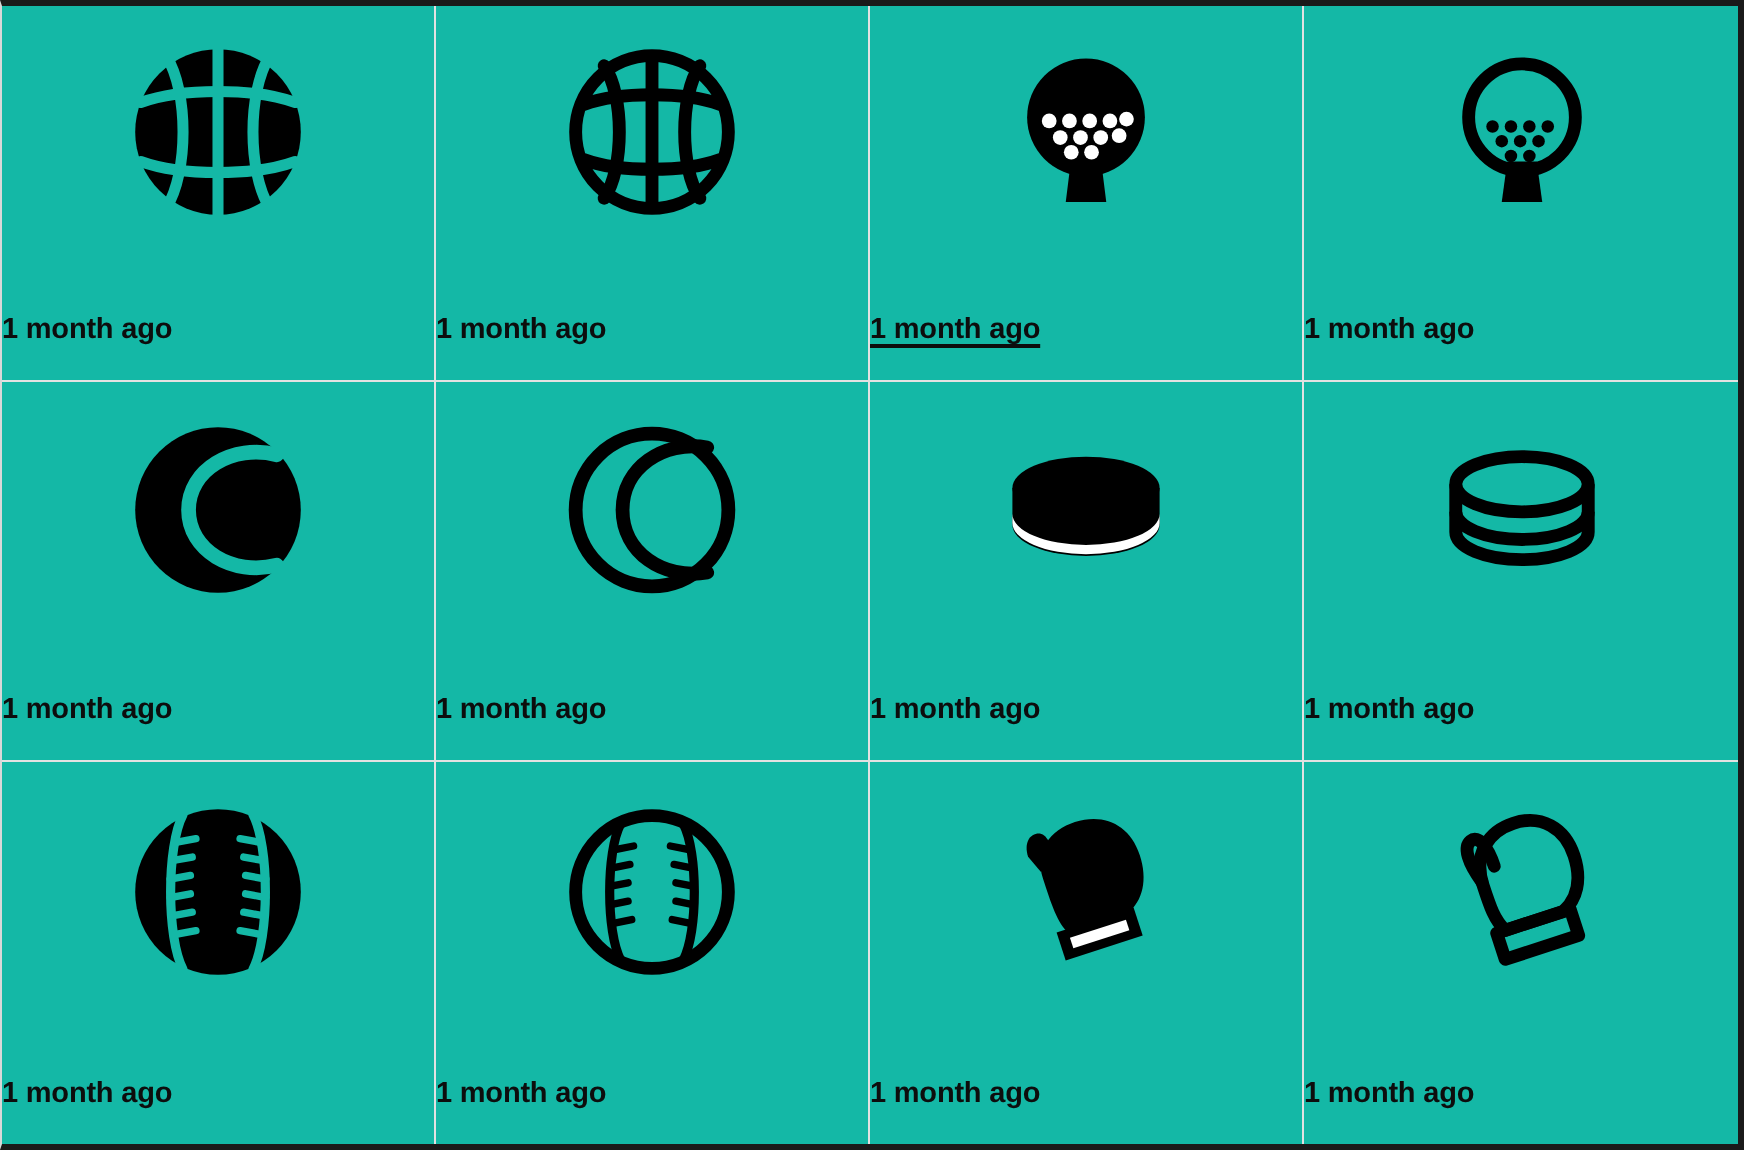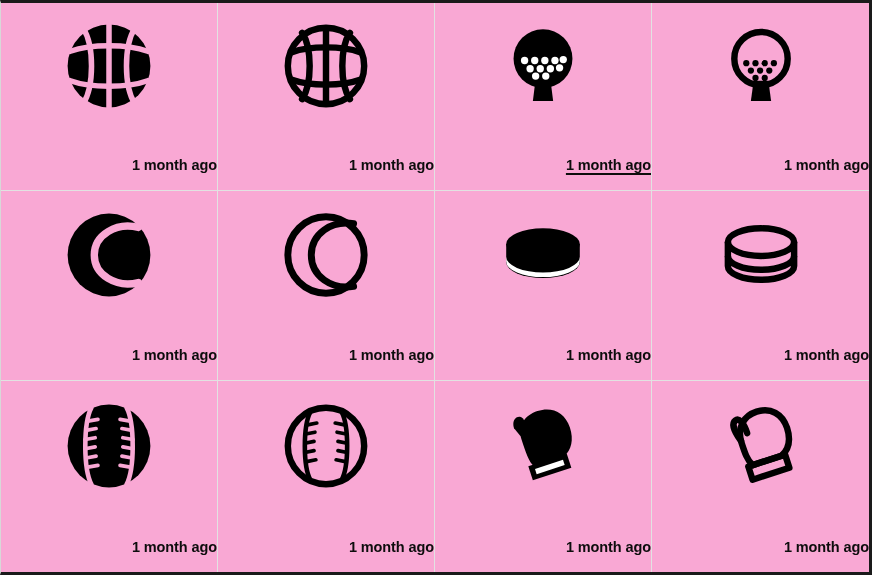--- a/index.html
+++ b/index.html
@@ -25,23 +25,23 @@
     width: 100%;
     height: 100%;
     display: grid;
     grid-template-columns: repeat(4, 1fr);
     grid-template-rows: 188px 190px 191px;
   }
   .cell {
     position: relative;
     display: flex;
     flex-direction: column;
-    align-items: flex-end;
+    align-items: flex-start;
     justify-content: flex-start;
-    background: #f9a8d4;
+    background: #14b8a6;
     border-right: 1px solid #e2e2e2;
     border-bottom: 1px solid #e2e2e2;
     padding: 0;
     cursor: pointer;
     gap: 36px;
   }
   .grid .cell:nth-child(4n) { border-right: none; }
   .grid .cell:nth-child(n+9) { border-bottom: none; }
 
   .icon-wrap {

